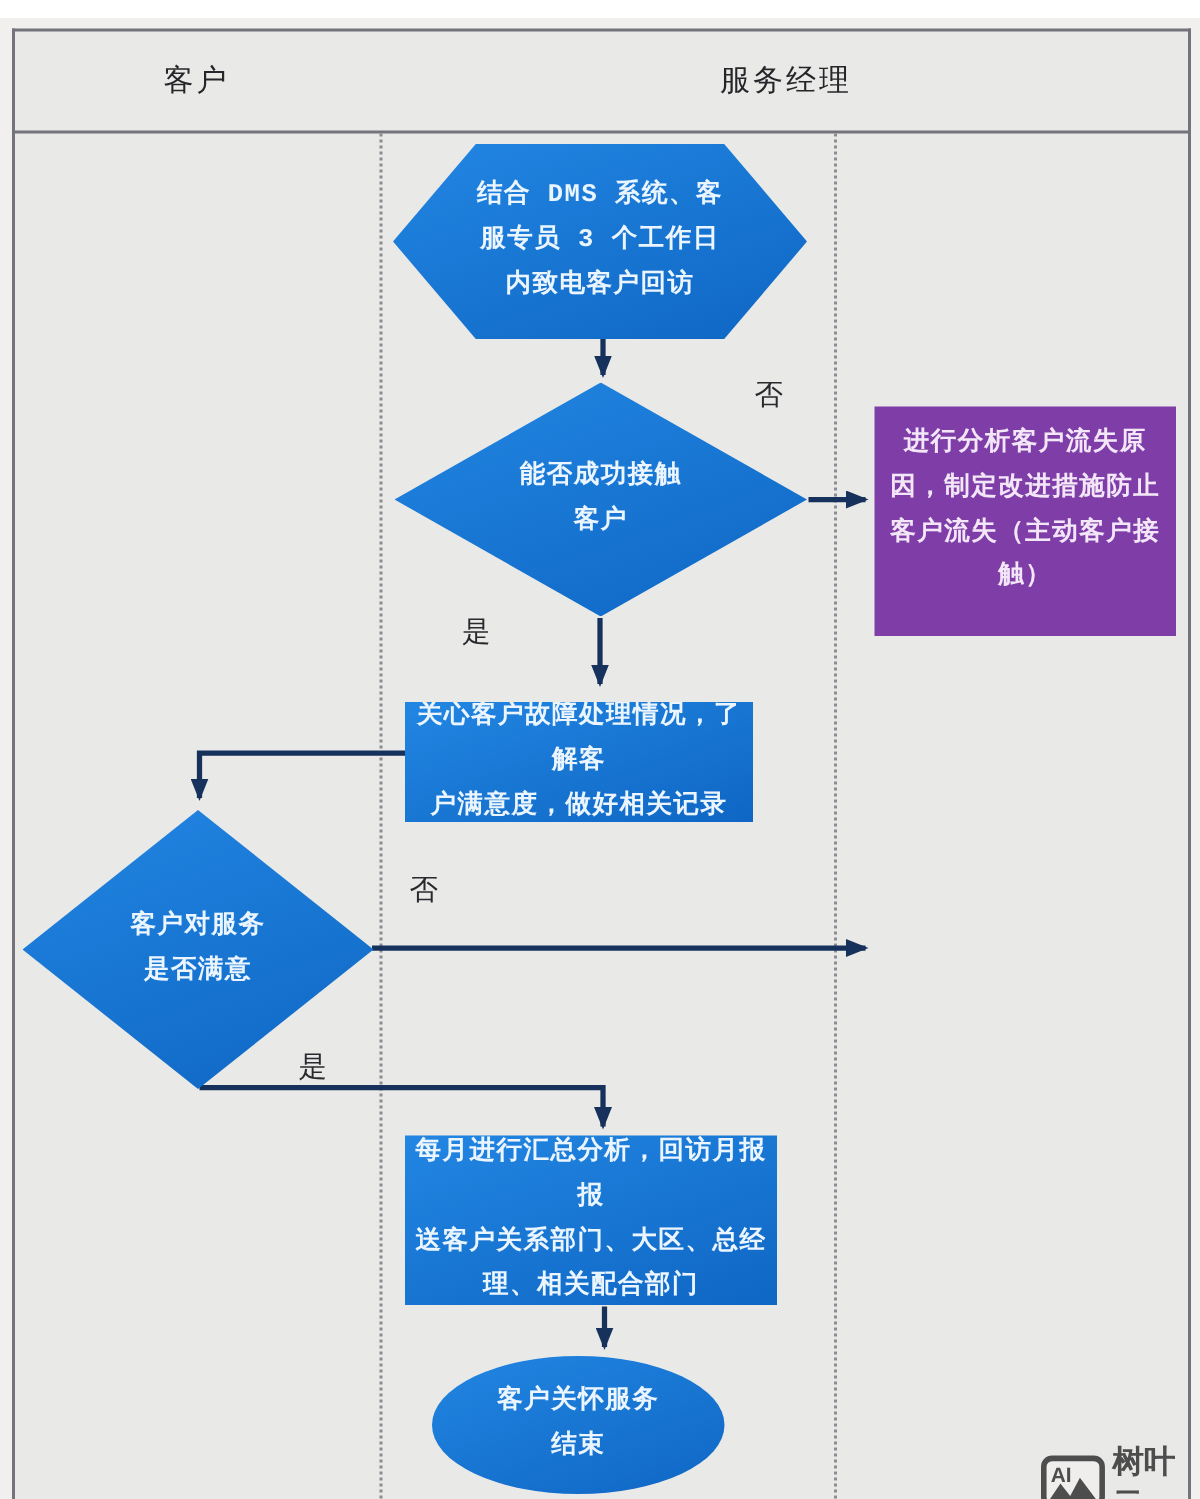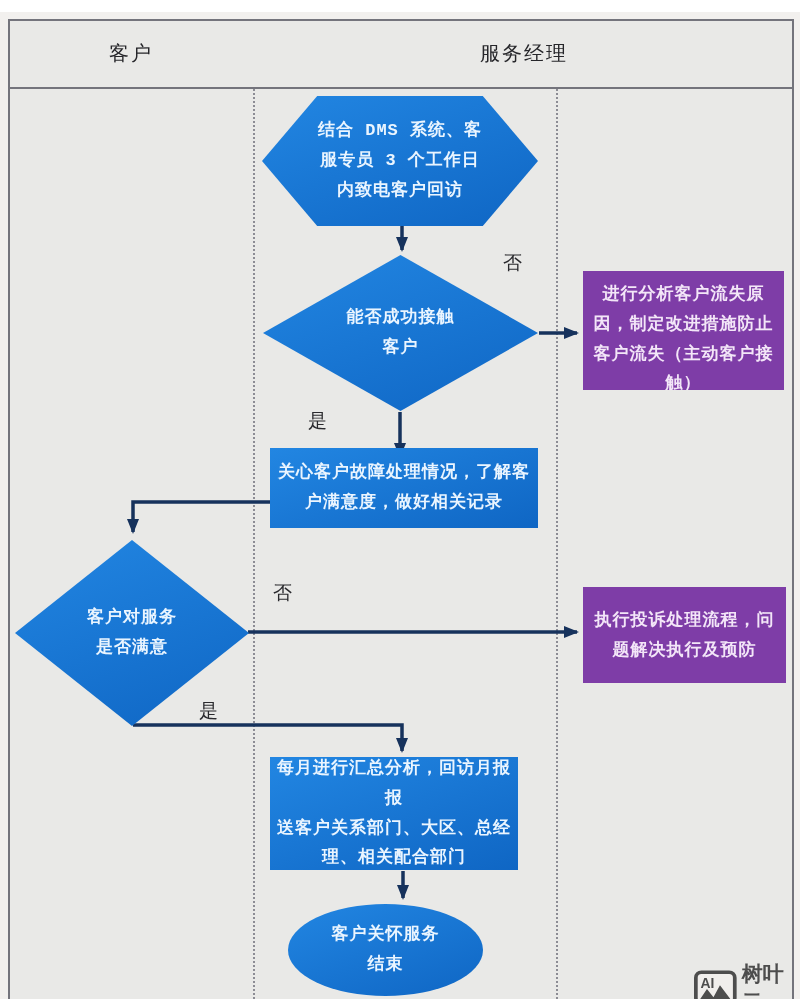--- a/index.html
+++ b/index.html
@@ -54,22 +54,22 @@
   }
   .blue{background:linear-gradient(160deg,var(--node-blue,#2286e2) 0%,var(--node-blue-dark,#0f66c4) 100%);font-family:Liberation Mono, monospace;}
   .purple{background:var(--node-purple,#7e3da7);color:var(--purple-text,#f3e6f8);}
   .hexagon{
     left:262px;top:84px;width:276px;height:130px;
     clip-path:polygon(20% 0,80% 0,100% 50%,80% 100%,20% 100%,0 50%);
   }
   .diamond{clip-path:polygon(50% 0,100% 50%,50% 100%,0 50%);}
   .diamond.d-contact{left:263px;top:243px;width:275px;height:156px;}
   .diamond.d-satisfied{left:15px;top:528px;width:234px;height:186px;}
-  .rect.r-analyze{left:583px;top:259px;width:201px;height:119px;align-items:flex-start;padding-top:8px;}
-  .rect.r-care{left:270px;top:436px;width:268px;height:80px;}
+  .rect.r-analyze{left:583px;top:259px;width:201px;height:153px;align-items:flex-start;padding-top:8px;}
+  .rect.r-care{left:270px;top:456px;width:232px;height:80px;}
   .rect.r-complaint{left:583px;top:575px;width:203px;height:96px;}
   .rect.r-monthly{left:270px;top:745px;width:248px;height:113px;}
   .ellipse{left:288px;top:892px;width:195px;height:92px;border-radius:50%;}
 
   .edge-label{
     position:absolute;font-size:19px;color:#2a2a2e;letter-spacing:1px;
   }
   .edge-label.no1{left:503px;top:238px;}
   .edge-label.yes1{left:308px;top:396px;}
   .edge-label.no2{left:273px;top:568px;}
@@ -128,22 +128,20 @@
 因，制定改进措施防止
 客户流失（主动客户接
 触）</div>
 
   <div class="node blue rect r-care">关心客户故障处理情况，了解客
 户满意度，做好相关记录</div>
 
   <div class="node blue diamond d-satisfied">客户对服务
 是否满意</div>
 
-  <div class="node purple rect r-complaint">执行投诉处理流程，问
-题解决执行及预防</div>
 
   <div class="node blue rect r-monthly">每月进行汇总分析，回访月报报
 送客户关系部门、大区、总经
 理、相关配合部门</div>
 
   <div class="node blue ellipse">客户关怀服务
 结束</div>
 
   <div class="edge-label no1">否</div>
   <div class="edge-label yes1">是</div>

